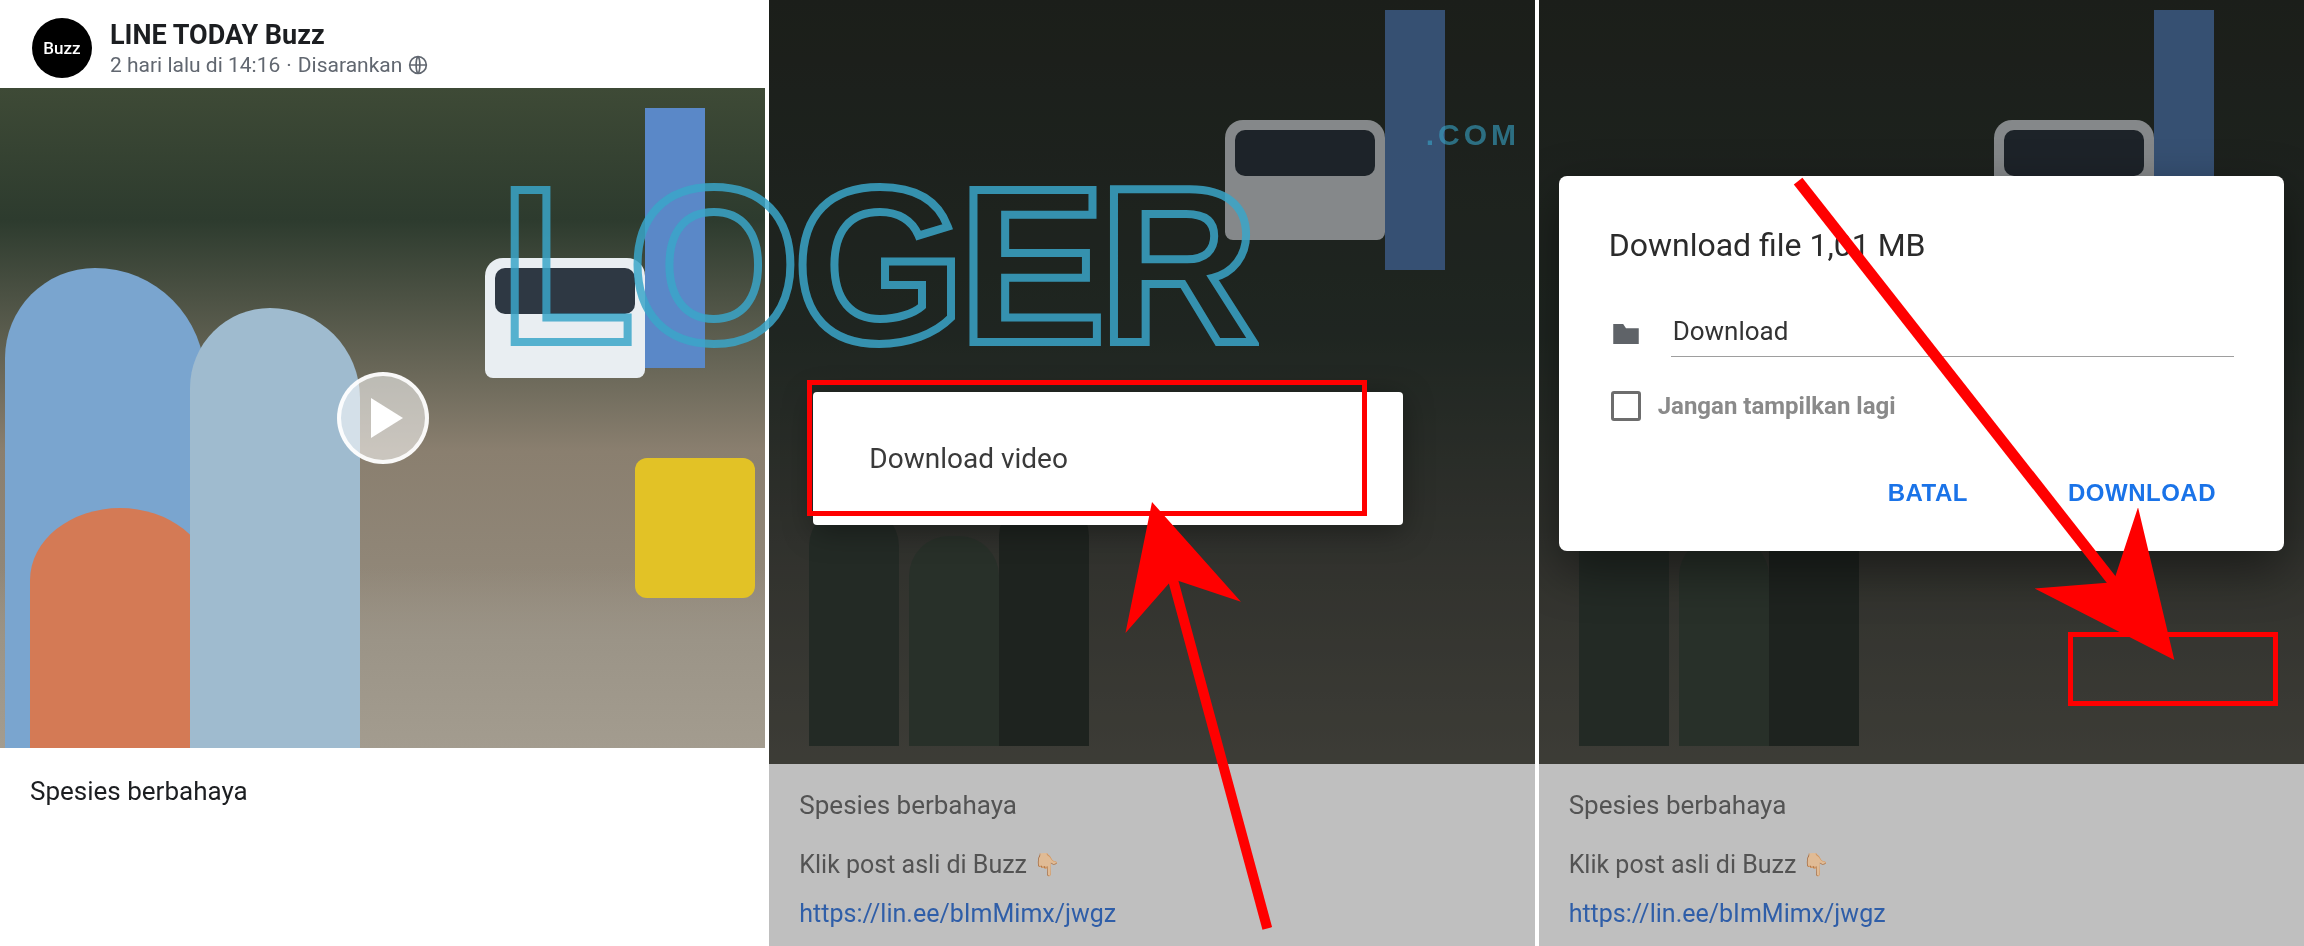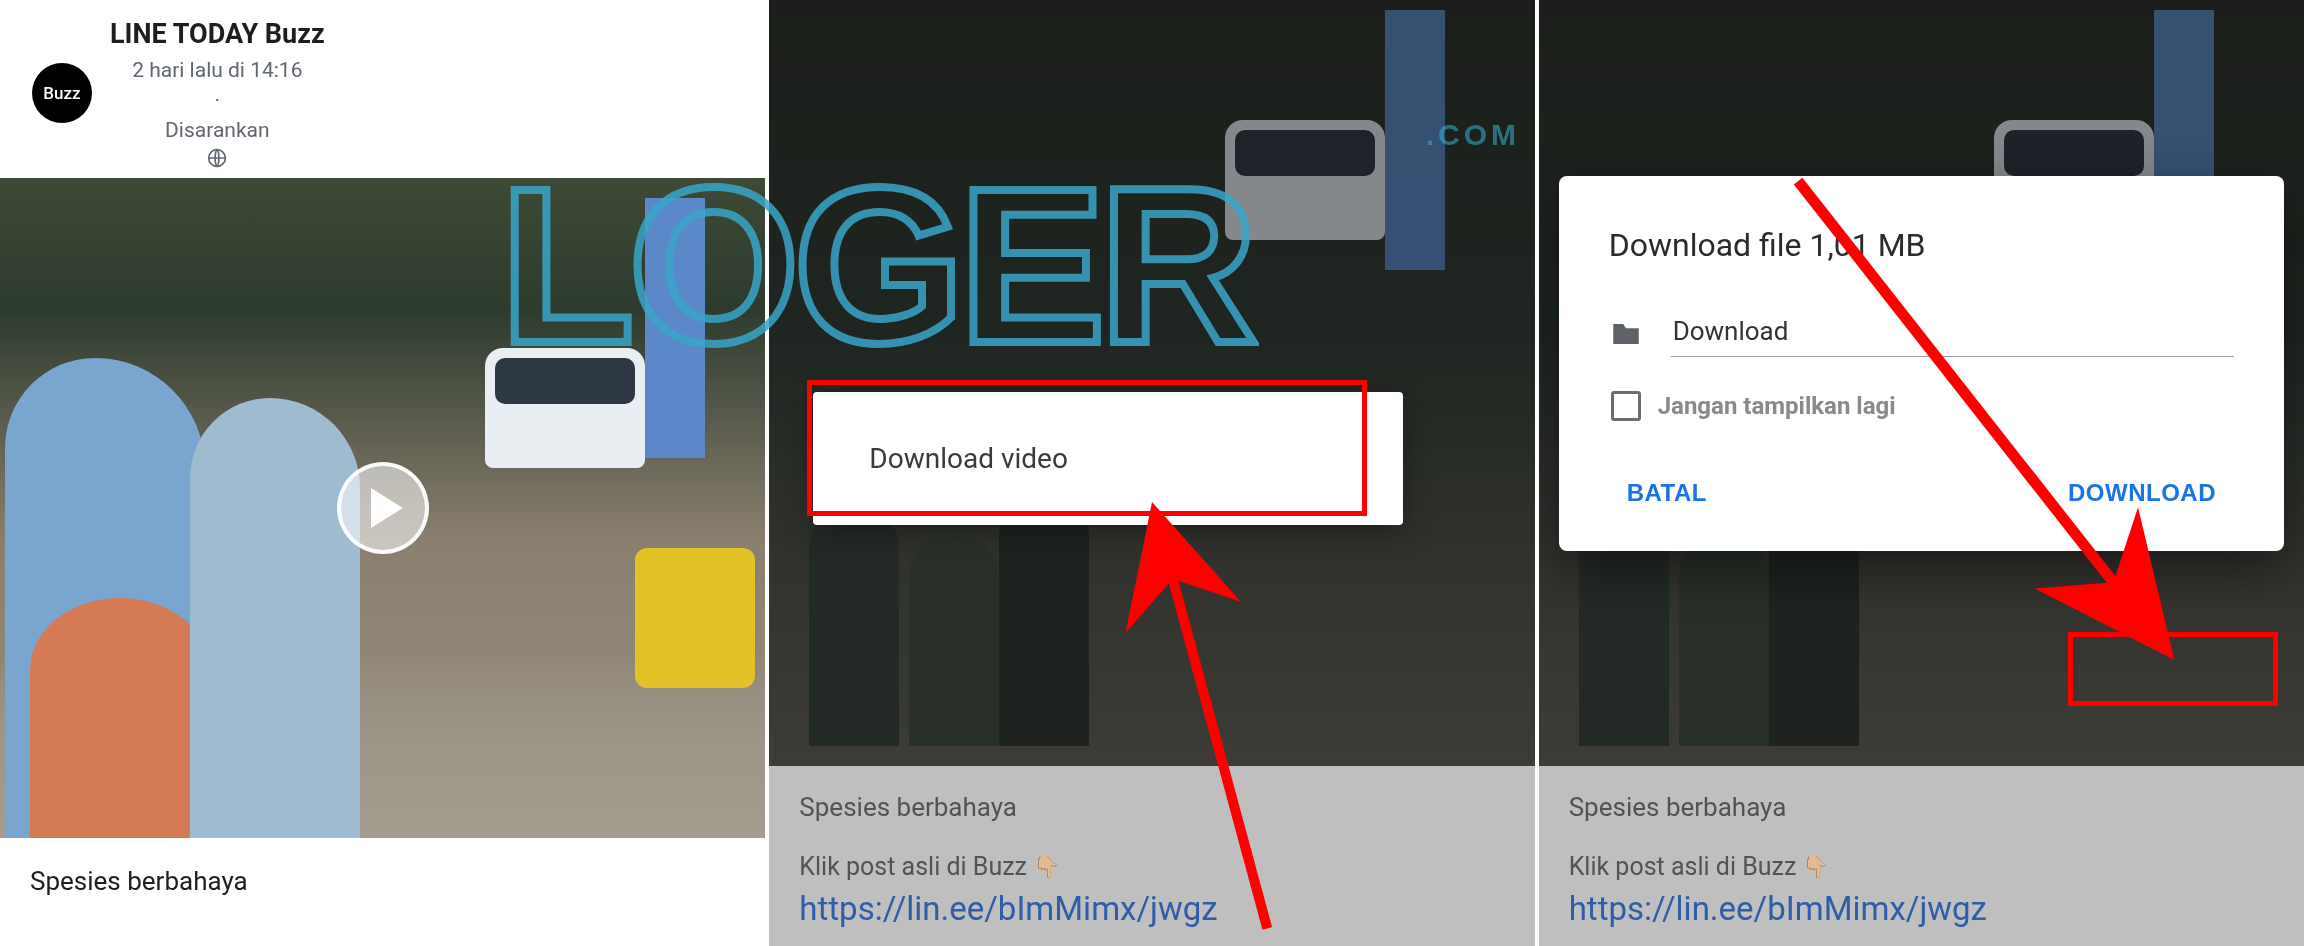--- a/index.html
+++ b/index.html
@@ -48,22 +48,21 @@
     font-weight: 700;
     color: #1c1e21;
     line-height: 1.2;
   }
   .post-subline {
     font-size: 21px;
     color: #616770;
     display: flex;
     align-items: center;
     gap: 6px;
-    margin-top: 8px;
-    flex-direction: column;
+    margin-top: 2px;
   }
   .globe-icon {
     width: 20px; height: 20px;
     display: inline-flex;
     align-items: center; justify-content: center;
   }
 
   .video-area {
     position: relative;
     width: 100%;
@@ -162,23 +161,23 @@
     color: #535353;
     margin-bottom: 30px;
   }
   .info-cta {
     font-size: 25px;
     color: #535353;
     display: flex; align-items: center; gap: 6px;
   }
   .pointing-hand { font-size: 22px; }
   .info-link {
-    font-size: 33px;
+    font-size: 25px;
     color: #2f5ea8;
-    margin-top: 8px;
+    margin-top: 20px;
   }
 
   
   .context-menu {
     position: absolute;
     left: 44px;
     top: 392px;
     width: 590px;
     background: #fff;
     border-radius: 4px;
@@ -252,22 +251,22 @@
     width: 30px; height: 30px;
     border: 3px solid #6d6d6d;
     border-radius: 3px;
   }
   .checkbox-label {
     font-size: 24px;
     color: #8a8a8a;
   }
   .dialog-actions {
     display: flex;
-    justify-content: space-between;
-    gap: 42px;
+    justify-content: flex-end;
+    gap: 64px;
   }
   .text-btn {
     font-size: 24px;
     font-weight: 600;
     letter-spacing: 0.5px;
     color: #1a73e8;
     background: none;
     border: none;
     padding: 14px 18px;
     cursor: pointer;

